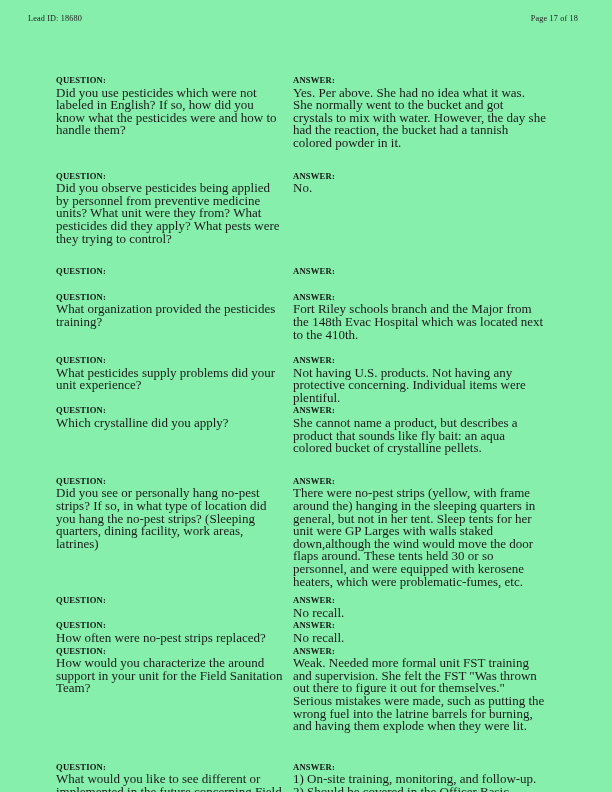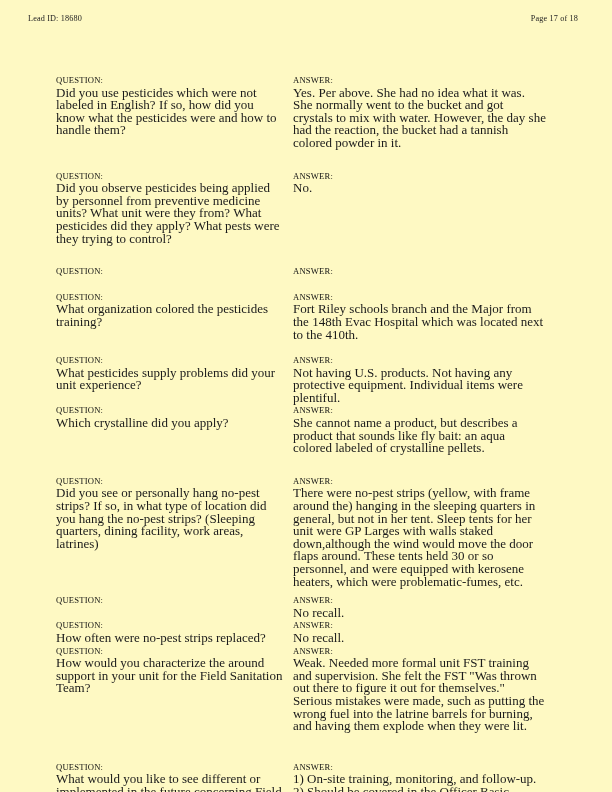--- a/index.html
+++ b/index.html
@@ -11,21 +11,21 @@
     width: 612px;
     height: 792px;
     position: relative;
     font-family: "Liberation Serif", "DejaVu Serif", serif;
     color: #1a1a1a;
     overflow: hidden;
   }
   .page {
     position: absolute;
     inset: 0;
-    background: #fef9c3;
+    background: #86efac;
   }
 
   
   .header {
     position: absolute;
     top: 14px;
     left: 28px;
     right: 28px;
     height: 16px;
     display: flex;
@@ -56,21 +56,21 @@
     flex: 0 0 237px;
     padding-right: 10px;
     box-sizing: border-box;
   }
   .col-a {
     width: 253px;
     flex: 0 0 253px;
     box-sizing: border-box;
   }
   .lbl {
-    font-weight: normal;
+    font-weight: bold;
     font-size: 8.6px;
     letter-spacing: 0.2px;
     line-height: 12.6px;
     margin: 0;
     color: #111;
   }
   .txt {
     font-size: 13px;
     line-height: 12.6px;
     margin: 0;
@@ -129,49 +129,49 @@
       <div class="col-a">
         <p class="lbl">ANSWER:</p>
       </div>
     </div>
 
     <div class="gap-md"></div>
 
     <div class="qa-row">
       <div class="col-q">
         <p class="lbl">QUESTION:</p>
-        <p class="txt">What organization colored the pesticides training?</p>
+        <p class="txt">What organization provided the pesticides training?</p>
       </div>
       <div class="col-a">
         <p class="lbl">ANSWER:</p>
         <p class="txt">Fort Riley schools branch and the Major from the 148th Evac Hospital which was located next to the 410th.</p>
       </div>
     </div>
 
     <div class="gap-md"></div>
 
     <div class="qa-row">
       <div class="col-q">
         <p class="lbl">QUESTION:</p>
         <p class="txt">What pesticides supply problems did your unit experience?</p>
       </div>
       <div class="col-a">
         <p class="lbl">ANSWER:</p>
-        <p class="txt">Not having U.S. products. Not having any protective equipment.   Individual items were plentiful.</p>
+        <p class="txt">Not having U.S. products. Not having any protective concerning.   Individual items were plentiful.</p>
       </div>
     </div>
 
     <div class="qa-row">
       <div class="col-q">
         <p class="lbl">QUESTION:</p>
         <p class="txt">Which crystalline did you apply?</p>
       </div>
       <div class="col-a">
         <p class="lbl">ANSWER:</p>
-        <p class="txt">She cannot name a product, but describes a product that sounds like fly bait:  an aqua colored labeled of crystalline pellets.</p>
+        <p class="txt">She cannot name a product, but describes a product that sounds like fly bait:  an aqua colored bucket of crystalline pellets.</p>
       </div>
     </div>
 
     <div class="gap-lg"></div>
 
     <div class="qa-row">
       <div class="col-q">
         <p class="lbl">QUESTION:</p>
         <p class="txt">Did you see or personally hang no-pest strips?  If so, in what type of location did you hang the no-pest strips?  (Sleeping quarters, dining facility, work areas, latrines)</p>
       </div>

